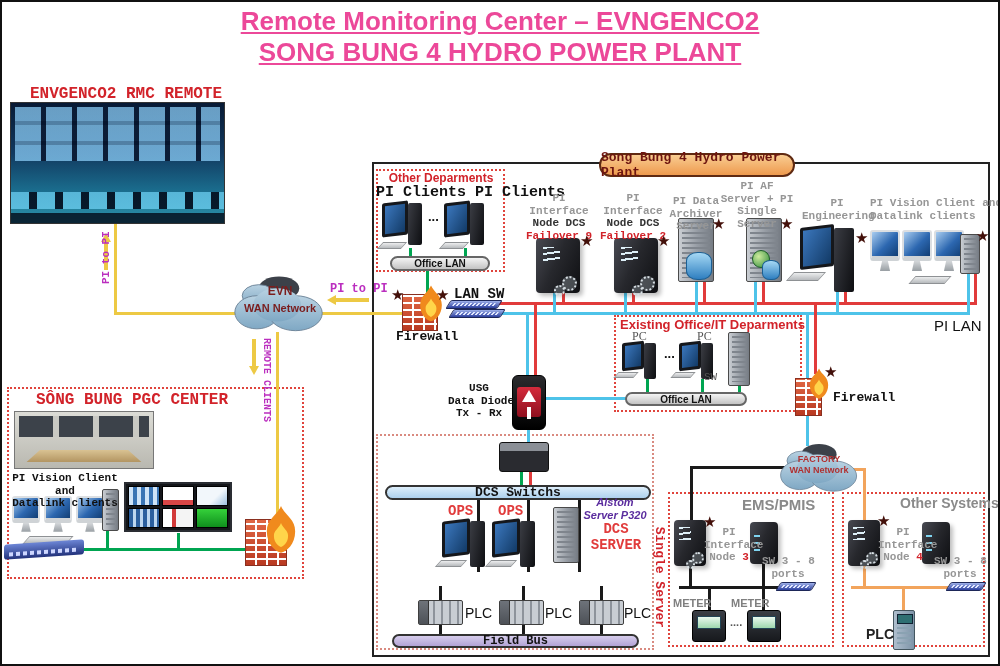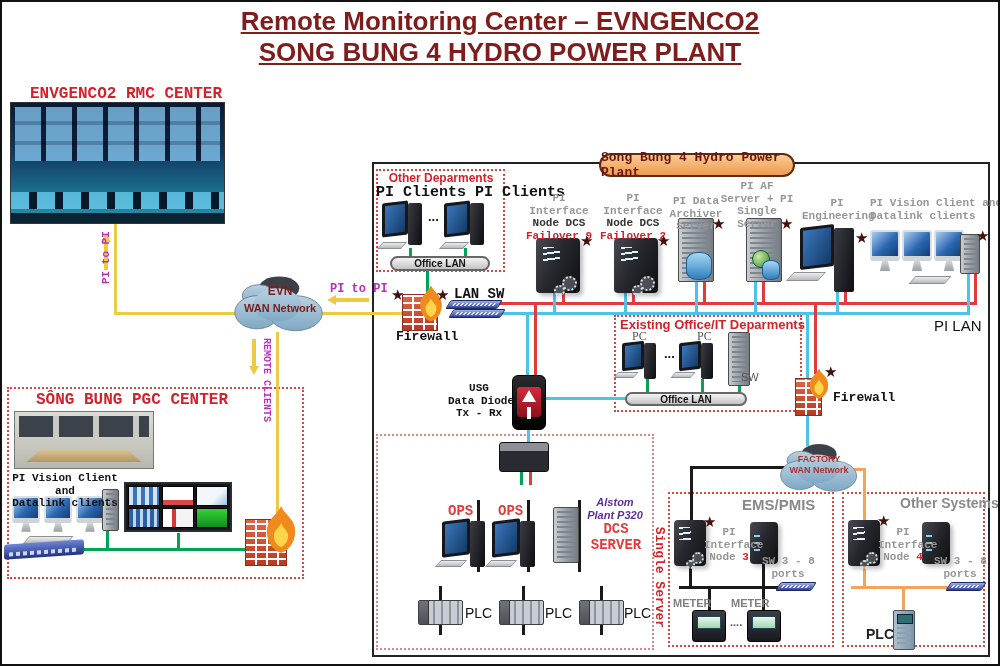--- a/index.html
+++ b/index.html
@@ -11,21 +11,21 @@
   .mono{font-family:"Liberation Mono","DejaVu Sans Mono",monospace;font-weight:bold}
   .sans{font-family:"Liberation Sans","DejaVu Sans",sans-serif}
   .ln{position:absolute;z-index:1}
   .dev{position:absolute;z-index:2}
   .txt{position:absolute;z-index:3;line-height:1.15;white-space:nowrap}
   .ctr{text-align:center}
   .gray{color:#969696}
   .redtx{color:#D2232A}
   .dotted{position:absolute;border:2px dotted #E0443C;z-index:0}
   
-  .title{left:0;right:0;top:4px;text-align:center;color:#7f1d1d;font-weight:bold;
+  .title{left:0;right:0;top:4px;text-align:center;color:#ec4899;font-weight:bold;
          font-size:26px;z-index:3;position:absolute}
   .title div{text-decoration:underline;line-height:1.18}
   
   .pillbar{position:absolute;z-index:2;border:2px solid #333;border-radius:9px;
     display:flex;align-items:center;justify-content:center;
     font-family:"Liberation Mono","DejaVu Sans Mono",monospace;font-weight:bold;color:#111}
   .lanpill{position:absolute;z-index:2;border:2px solid #666;border-radius:8px;
     background:linear-gradient(#f4f4f4,#c3c3c3);display:flex;align-items:center;justify-content:center;
     font-weight:bold;font-size:10px;color:#111}
   
@@ -118,21 +118,21 @@
 </head>
 <body>
 
 <div id="stage">
 
   <div class="title">
     <div>Remote Monitoring Center – EVNGENCO2</div>
     <div>SONG BUNG 4 HYDRO POWER PLANT</div>
   </div>
 
-  <div class="txt mono redtx" style="left:28px;top:83px;font-size:16px">ENVGENCO2 RMC CENTER</div>
+  <div class="txt mono redtx" style="left:28px;top:83px;font-size:16px">ENVGENCO2 RMC REMOTE</div>
   <div class="photo-rmc" style="left:8px;top:100px;width:215px;height:122px">
     <div class="wall"></div>
     <div class="desk"></div>
     <div class="desk2"></div>
   </div>
 
   <div class="ln" style="left:112px;top:222px;width:3px;height:91px;background:#EDC944"></div>
   <div class="ln" style="left:112px;top:310px;width:128px;height:3px;background:#EDC944"></div>
   <div class="ln" style="left:102px;top:240px;width:4px;height:28px;background:#EDC944"></div>
   <div class="arrY-up" style="left:99px;top:231px"></div>
@@ -372,21 +372,21 @@
   <div class="pckb" style="left:614px;top:370px;width:20px;height:6px"></div>
   <div class="txt" style="left:662px;top:345px;font-size:13px;font-weight:bold;color:#111">...</div>
   <div class="pcmon" style="left:677px;top:340px;width:22px;height:28px">
       <div class="s"></div>
     </div>
   <div class="pctower" style="left:699px;top:341px;width:12px;height:36px"></div>
   <div class="pckb" style="left:671px;top:370px;width:20px;height:6px"></div>
   <div class="rack" style="left:726px;top:330px;width:22px;height:54px">
       <i></i>
     </div>
-  <div class="txt" style="left:739px;top:369px;font-size:11px;color:#555;font-family:Liberation Sans, sans-serif">SW</div>
+  <div class="txt" style="left:702px;top:369px;font-size:11px;color:#555;font-family:Liberation Mono, monospace">SW</div>
   <div class="lanpill" style="left:623px;top:390px;width:122px;height:14px">Office LAN</div>
   <div class="ln" style="left:644px;top:377px;width:3px;height:13px;background:#00A551"></div>
   <div class="ln" style="left:699px;top:377px;width:3px;height:13px;background:#00A551"></div>
   <div class="ln" style="left:736px;top:384px;width:3px;height:6px;background:#00A551"></div>
 
   <div class="ln" style="left:804px;top:312px;width:3px;height:65px;background:#4EC3E9"></div>
   <div class="ln" style="left:812px;top:302px;width:3px;height:70px;background:#E13B3B"></div>
   <div class="brick" style="left:793px;top:376px;width:27px;height:38px"></div>
   <svg class="flame" style="left:806px;top:364px" width="22" height="36" viewBox="0 0 24 34">
     <path d="M12 0c3 7 10 9 10 18 0 9-6 14-10 15C8 32 2 27 2 18 2 9 9 7 12 0z" fill="#F08A1D"></path>
@@ -413,20 +413,21 @@
 
   <div class="ln" style="left:688px;top:464px;width:96px;height:3px;background:#1a1a1a"></div>
   <div class="ln" style="left:688px;top:464px;width:3px;height:54px;background:#1a1a1a"></div>
   <div class="ln" style="left:846px;top:466px;width:18px;height:3px;background:#F2A45C"></div>
   <div class="ln" style="left:861px;top:466px;width:3px;height:52px;background:#F2A45C"></div>
 
   <div class="dotted" style="left:374px;top:432px;width:278px;height:216px;border-color:#d98a80"></div>
   <div class="dev" style="left:497px;top:440px;width:50px;height:30px;background:linear-gradient(#8b8f96 0 28%,#2a2b30 28%);border-radius:3px;border:1px solid #111"></div>
   <div class="ln" style="left:518px;top:470px;width:3px;height:13px;background:#00A551"></div>
   <div class="ln" style="left:527px;top:470px;width:3px;height:13px;background:#E13B3B"></div>
+  <div class="pillbar" style="left:383px;top:483px;width:266px;height:15px;font-size:13px;background:linear-gradient(#ddeefb,#aed2ee)">DCS Switchs</div>
 
   <div class="ln" style="left:475px;top:498px;width:3px;height:72px;background:#1a1a1a"></div>
   <div class="ln" style="left:525px;top:498px;width:3px;height:72px;background:#1a1a1a"></div>
   <div class="ln" style="left:576px;top:498px;width:3px;height:72px;background:#1a1a1a"></div>
 
   <div class="txt mono" style="left:446px;top:501px;font-size:14px;color:#E13B3B">OPS</div>
   <div class="txt mono" style="left:496px;top:501px;font-size:14px;color:#E13B3B">OPS</div>
   <div class="pcmon" style="left:440px;top:518px;width:28px;height:36px">
       <div class="s"></div>
     </div>
@@ -435,39 +436,40 @@
   <div class="pcmon" style="left:490px;top:518px;width:28px;height:36px">
       <div class="s"></div>
     </div>
   <div class="pctower" style="left:518px;top:519px;width:15px;height:46px"></div>
   <div class="pckb" style="left:486px;top:558px;width:26px;height:7px"></div>
   <div class="rack" style="left:551px;top:505px;width:26px;height:56px">
       <i></i>
     </div>
   <div class="txt ctr" style="left:578px;top:494px;width:70px;font-size:11px;font-weight:bold;font-style:italic;color:#5B2D9E">
     <div>Alstom</div>
-    <div>Plant P320</div>
+    <div>Server P320</div>
   </div>
   <div class="txt mono ctr" style="left:582px;top:519px;width:64px;font-size:14px;color:#E13B3B">
     <div>DCS</div>
     <div>SERVER</div>
   </div>
 
   <div class="ln" style="left:437px;top:584px;width:3px;height:14px;background:#1a1a1a"></div>
   <div class="ln" style="left:520px;top:584px;width:3px;height:14px;background:#1a1a1a"></div>
   <div class="ln" style="left:598px;top:584px;width:3px;height:14px;background:#1a1a1a"></div>
   <div class="plcgray" style="left:416px;top:598px;width:45px;height:25px"></div>
   <div class="txt sans" style="left:463px;top:603px;font-size:14px;color:#111">PLC</div>
   <div class="plcgray" style="left:497px;top:598px;width:45px;height:25px"></div>
   <div class="txt sans" style="left:543px;top:603px;font-size:14px;color:#111">PLC</div>
   <div class="plcgray" style="left:577px;top:598px;width:45px;height:25px"></div>
   <div class="txt sans" style="left:622px;top:603px;font-size:14px;color:#111">PLC</div>
   <div class="ln" style="left:437px;top:622px;width:3px;height:11px;background:#1a1a1a"></div>
   <div class="ln" style="left:520px;top:622px;width:3px;height:11px;background:#1a1a1a"></div>
   <div class="ln" style="left:598px;top:622px;width:3px;height:11px;background:#1a1a1a"></div>
+  <div class="pillbar" style="left:390px;top:632px;width:247px;height:14px;font-size:12px;background:linear-gradient(#d6cdec,#b2a3d6)">Field Bus</div>
 
   <div class="txt mono" style="left:648px;top:575px;font-size:13px;color:#D2232A;transform:rotate(90deg);transform-origin:center;width:110px;text-align:center;left:602px;top:568px">Single Server</div>
 
   <div class="dotted" style="left:666px;top:490px;width:166px;height:155px"></div>
   <div class="txt sans gray" style="left:740px;top:494px;font-size:15px;font-weight:bold;color:#8a8a8a">EMS/PMIS</div>
   <div class="tower" style="left:672px;top:518px;width:32px;height:46px">
       <div class="stk"></div>
       <div class="g1" style="width:12px;height:12px"></div>
       <div class="g2" style="width:9px;height:9px"></div>
     </div>

